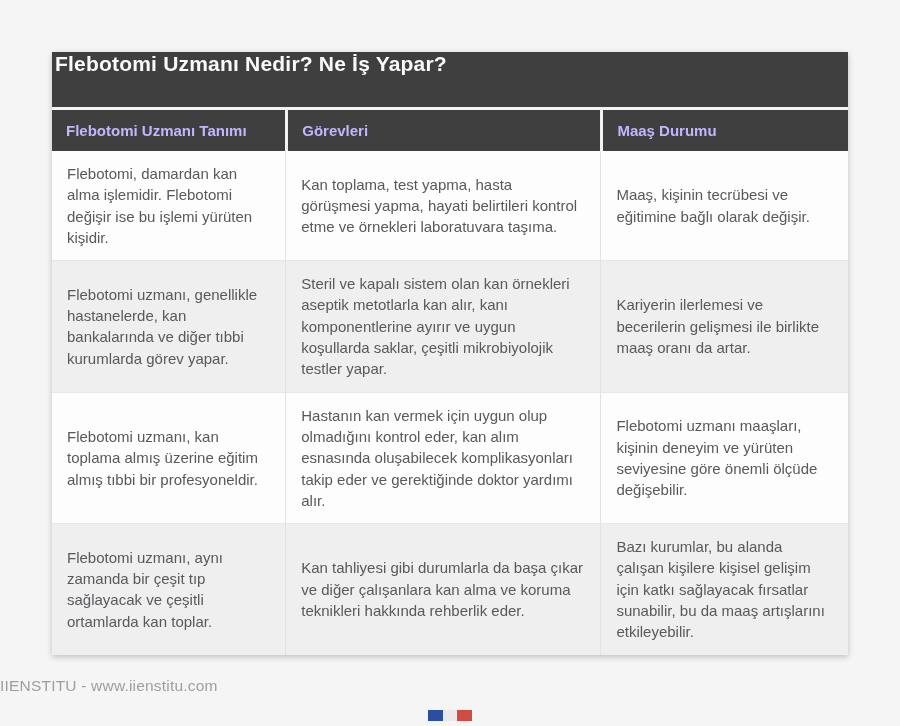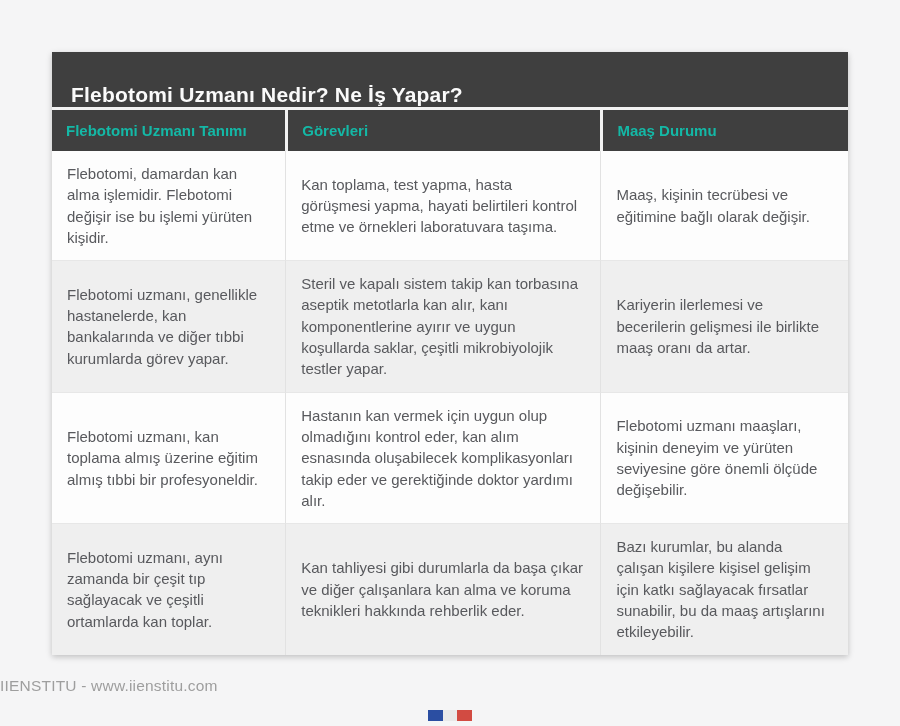--- a/index.html
+++ b/index.html
@@ -12,37 +12,37 @@
   .card {
     width: 796px;
     margin: 52px auto 0 auto;
     background: #fdfdfd;
     box-shadow: 0 2px 6px rgba(0,0,0,0.22);
   }
   .title-bar {
     background: #3f3f3f;
     height: 55px;
     display: flex;
-    align-items: flex-end;
-    padding: 0 19px;
+    align-items: flex-start;
+    padding: 0 3px;
   }
   .title-bar h1 {
     color: #fafafa;
     font-size: 21px;
     font-weight: bold;
     letter-spacing: 0.2px;
   }
   .title-sep { height: 3px; background: #f2f2f2; }
   .tbl { width: 100%; border-collapse: separate; border-spacing: 0; table-layout: fixed; }
   .col-1 { width: 29.3%; }
   .col-2 { width: 39.6%; }
   .col-3 { width: 31.1%; }
   .tbl th {
     background: #3f3f3f;
-    color: #14b8a6;
+    color: #c4b5fd;
     font-size: 15px;
     font-weight: bold;
     text-align: left;
     height: 40px;
     padding: 12px 14px;
     vertical-align: middle;
   }
   .tbl th + th { border-left: 3px solid #f2f2f2; }
   .tbl td {
     font-size: 15px;
@@ -99,21 +99,21 @@
       </tr>
     </thead>
     <tbody>
       <tr class="body-row row-even r0">
         <td>Flebotomi, damardan kan alma işlemidir. Flebotomi değişir ise bu işlemi yürüten kişidir.</td>
         <td>Kan toplama, test yapma, hasta görüşmesi yapma, hayati belirtileri kontrol etme ve örnekleri laboratuvara taşıma.</td>
         <td>Maaş, kişinin tecrübesi ve eğitimine bağlı olarak değişir.</td>
       </tr>
       <tr class="body-row row-odd r1">
         <td>Flebotomi uzmanı, genellikle hastanelerde, kan bankalarında ve diğer tıbbi kurumlarda görev yapar.</td>
-        <td>Steril ve kapalı sistem takip kan torbasına aseptik metotlarla kan alır, kanı komponentlerine ayırır ve uygun koşullarda saklar, çeşitli mikrobiyolojik testler yapar.</td>
+        <td>Steril ve kapalı sistem olan kan örnekleri aseptik metotlarla kan alır, kanı komponentlerine ayırır ve uygun koşullarda saklar, çeşitli mikrobiyolojik testler yapar.</td>
         <td>Kariyerin ilerlemesi ve becerilerin gelişmesi ile birlikte maaş oranı da artar.</td>
       </tr>
       <tr class="body-row row-even r2">
         <td>Flebotomi uzmanı, kan toplama almış üzerine eğitim almış tıbbi bir profesyoneldir.</td>
         <td>Hastanın kan vermek için uygun olup olmadığını kontrol eder, kan alım esnasında oluşabilecek komplikasyonları takip eder ve gerektiğinde doktor yardımı alır.</td>
         <td>Flebotomi uzmanı maaşları, kişinin deneyim ve yürüten seviyesine göre önemli ölçüde değişebilir.</td>
       </tr>
       <tr class="body-row row-odd r3">
         <td>Flebotomi uzmanı, aynı zamanda bir çeşit tıp sağlayacak ve çeşitli ortamlarda kan toplar.</td>
         <td>Kan tahliyesi gibi durumlarla da başa çıkar ve diğer çalışanlara kan alma ve koruma teknikleri hakkında rehberlik eder.</td>

